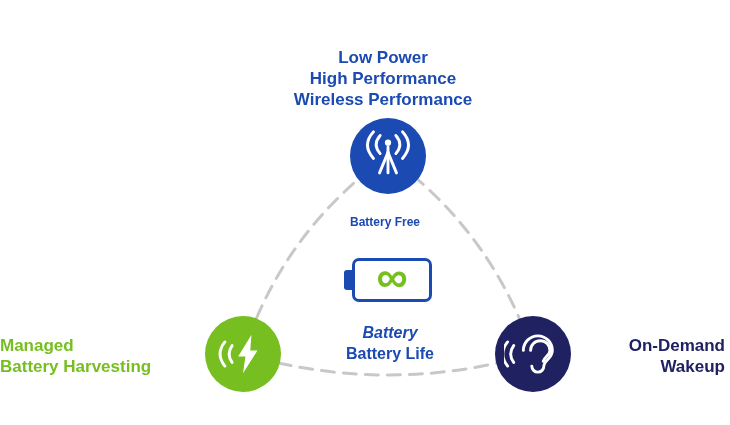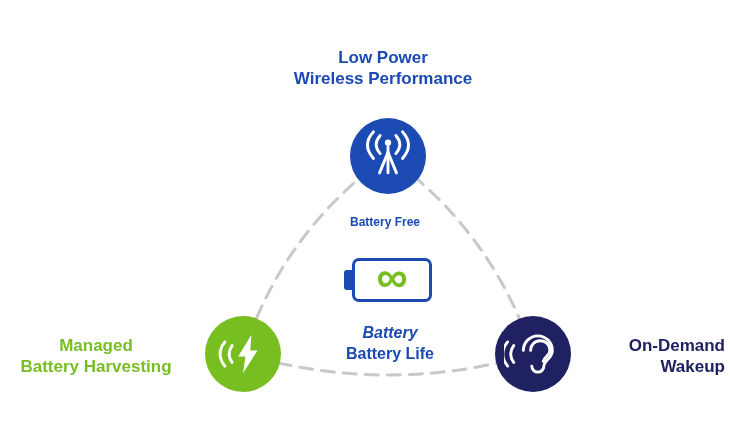--- a/index.html
+++ b/index.html
@@ -42,21 +42,21 @@
   .infinity{
     color:#77BE21;font-weight:bold;font-size:44px;line-height:36px;
     transform:translateY(-3px);
   }
   .forever{
     left:240px;top:309px;width:300px;text-align:center;
     color:#1A4AB2;font-weight:bold;font-size:16px;line-height:21px;
   }
   .forever .line-italic{font-style:italic;}
   .label-green{
-    left:0px;top:322px;width:192px;text-align:center;
+    left:0px;top:322px;width:192px;text-align:left;
     color:#77BE21;font-weight:bold;font-size:17px;line-height:21px;
   }
   .label-navy{
     left:585px;top:322px;width:140px;text-align:right;
     color:#1F2161;font-weight:bold;font-size:17px;line-height:21px;
   }
   .watermark{
     right:12px;bottom:6px;
     color:#B7E096;font-size:16px;font-weight:bold;
   }
@@ -65,20 +65,21 @@
 <body>
 
 <div class="stage">
 
   <svg class="underlay" width="730" height="425" viewBox="0 0 730 425">
     <path d="M 388 143 Q 283 218 243 341 Q 388 383 533 341 Q 492 218 388 143 Z" fill="none" stroke="#C8C8C8" stroke-width="3" stroke-dasharray="13 9" stroke-linecap="round"></path>
   </svg>
 
   <div class="abs title">
     <div>Low Power</div>
+    <div>High Performance</div>
     <div>Wireless Performance</div>
   </div>
 
   <div class="abs node-circle circle-blue">
     <svg width="58" height="58" viewBox="-24 -24 48 48">
       <g stroke="#ffffff" stroke-width="2.4" fill="none" stroke-linecap="round">
         <circle cx="0" cy="-11" r="2.6" fill="#ffffff" stroke="none"></circle>
         <line x1="0" y1="-7.5" x2="0" y2="14"></line>
         <line x1="0" y1="-3" x2="-7" y2="14"></line>
         <line x1="0" y1="-3" x2="7" y2="14"></line>

